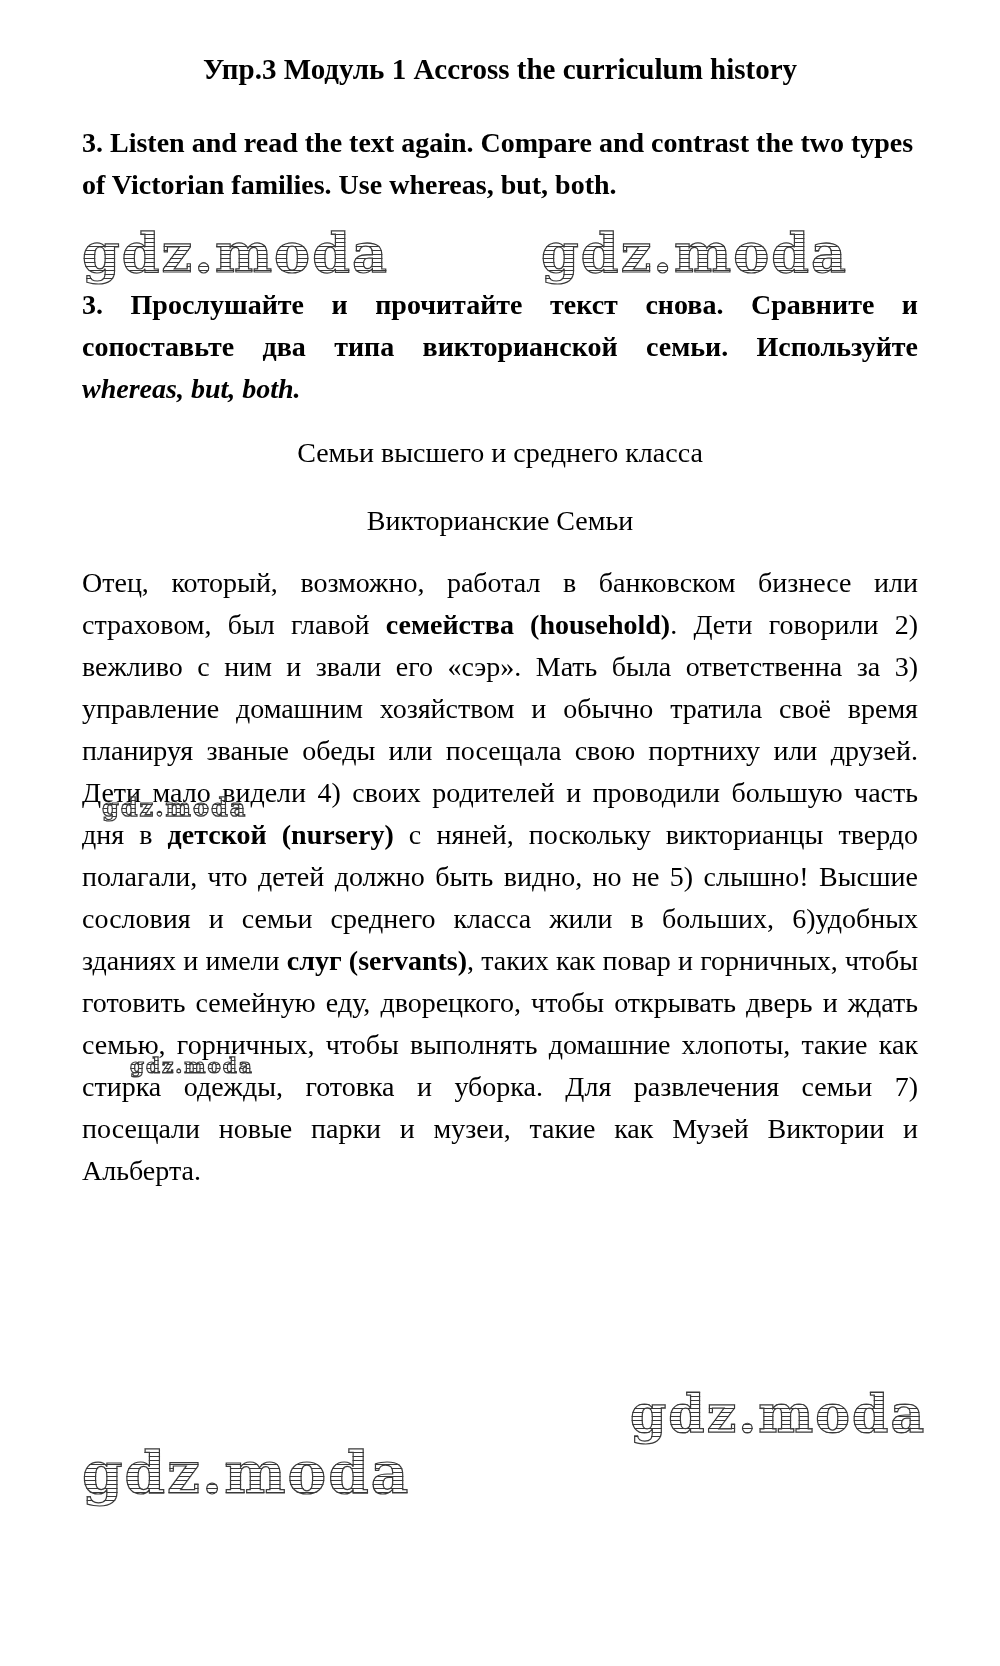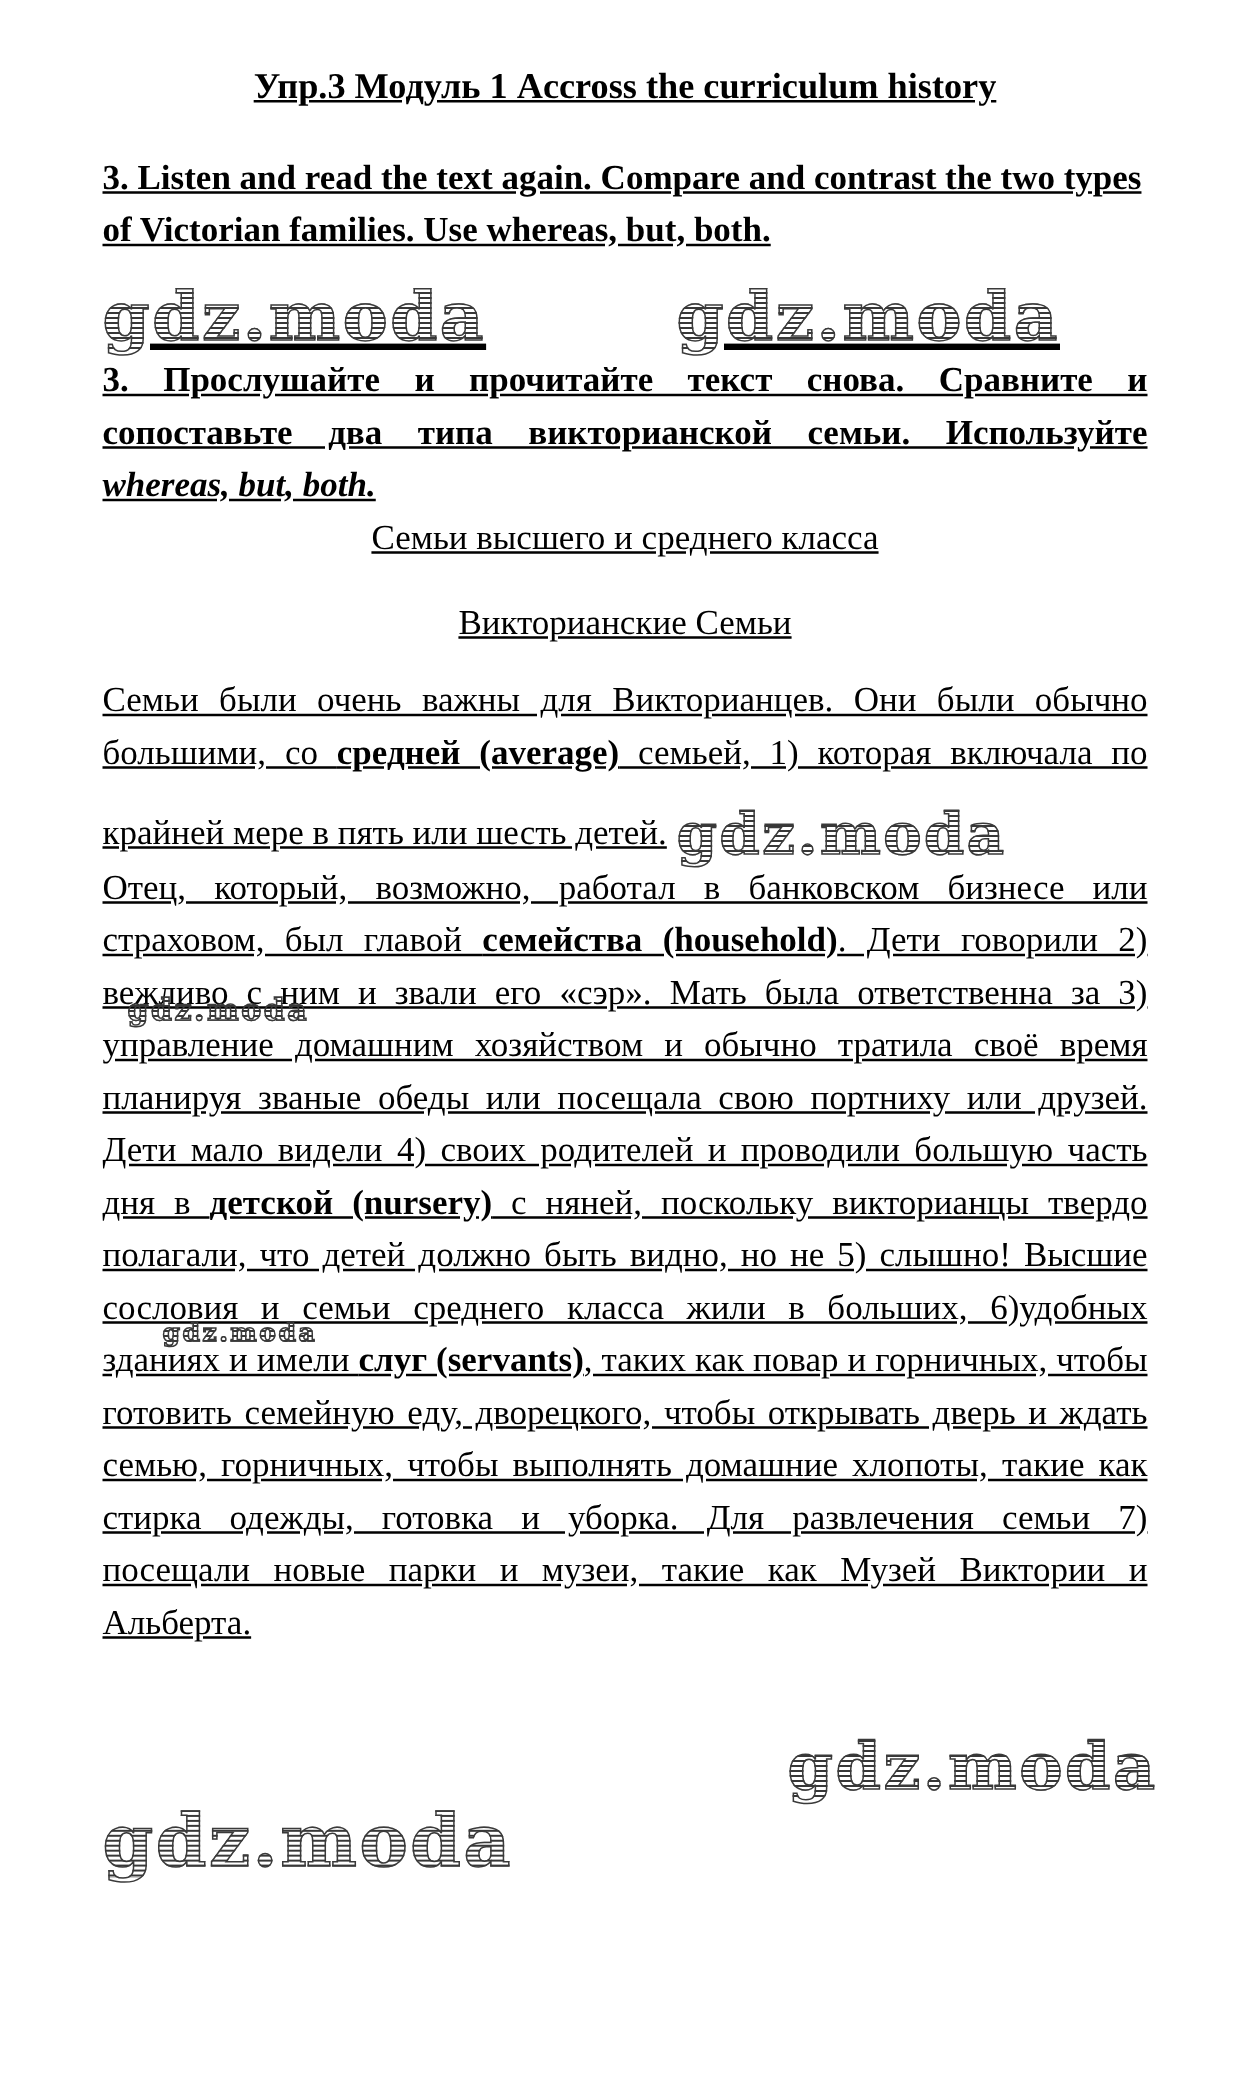--- a/index.html
+++ b/index.html
@@ -9,36 +9,35 @@
     height: 1666px;
     margin: 0 auto;
     background: #ffffff;
     box-sizing: border-box;
     padding: 48px 52px 15px 52px;
     font-family: "Liberation Serif", serif;
     font-size: 28px;
     line-height: 1.5;
     color: #000000;
     overflow: hidden;
-    text-decoration: underline;
   }
   .title {
     text-align: center;
     font-weight: bold;
     font-size: 29px;
     margin: 0 0 30px 0;
   }
   .p { margin: 0; }
   .justify { text-align: justify; }
   .left { text-align: left; }
   .center { text-align: center; }
   .bold { font-weight: bold; }
   .bi { font-weight: bold; font-style: italic; }
   .mb6  { margin-bottom: 6px; }
-  .mb22 { }
+  .mb22 { margin-bottom: 22px; }
   .mb20 { margin-bottom: 20px; }
   .mb26 { margin-bottom: 26px; }
   .mb32 { margin-bottom: 32px; }
 
   
   .wm {
     font-family: "DejaVu Serif", serif;
     font-weight: 700;
     letter-spacing: 2px;
     color: #4a4a4a;
@@ -104,21 +103,20 @@
     <span class="wm">gdz.moda</span>
     <span class="wm wm-right">gdz.moda</span>
   </div>
 
   <p class="p justify bold mb22"><span>3. Прослушайте и прочитайте текст снова. Сравните и сопоставьте два типа викторианской семьи. Используйте </span><span class="bi">whereas, but, both.</span></p>
 
   <p class="p center mb26"><span>Семьи высшего и среднего класса</span></p>
 
   <p class="p center mb20"><span>Викторианские Семьи</span></p>
 
-  <p class="p justify"><span>Семьи были очень важны для Викторианцев. Они были обычно большими, со </span><span class="bold">средней (average)</span><span> семьей, 1) которая включала по крайней мере в пять или шесть детей.</span><span class="wm wm-inline">gdz.moda</span></p>
 
   <p class="p justify"><span>Отец, который, возможно, работал в банковском бизнесе или страховом, был главой </span><span class="bold">семейства (household)</span><span>. Дети говорили 2) вежливо с ним и звали его «сэр». Мать была ответственна за 3) управление домашним хозяйством и обычно тратила своё время планируя званые обеды или посещала свою портниху или друзей. Дети мало видели 4) своих родителей и проводили большую часть дня в </span><span class="bold">детской (nursery)</span><span> с няней, поскольку викторианцы твердо полагали, что детей должно быть видно, но не 5) слышно! Высшие сословия и семьи среднего класса жили в больших, 6)удобных зданиях и имели </span><span class="bold">слуг (servants)</span><span>, таких как повар и горничных, чтобы готовить семейную еду, дворецкого, чтобы открывать дверь и ждать семью, горничных, чтобы выполнять домашние хлопоты, такие как стирка одежды, готовка и уборка. Для развлечения семьи 7) посещали новые парки и музеи, такие как Музей Виктории и Альберта.</span></p>
 
   <span class="wm wm-abs wm-small-1">gdz.moda</span>
   <span class="wm wm-abs wm-small-2">gdz.moda</span>
   <span class="wm wm-abs wm-big-right">gdz.moda</span>
 
   <div class="bottom-row">
     <span class="wm">gdz.moda</span>
   </div>

